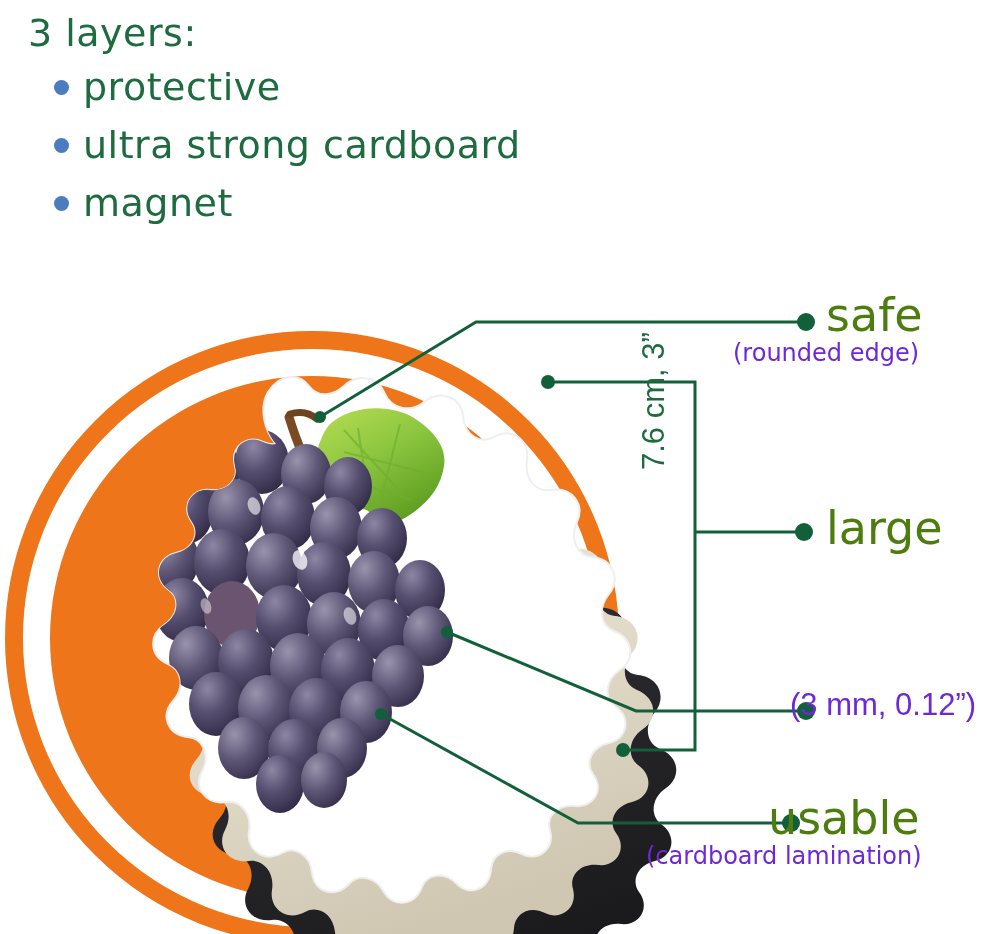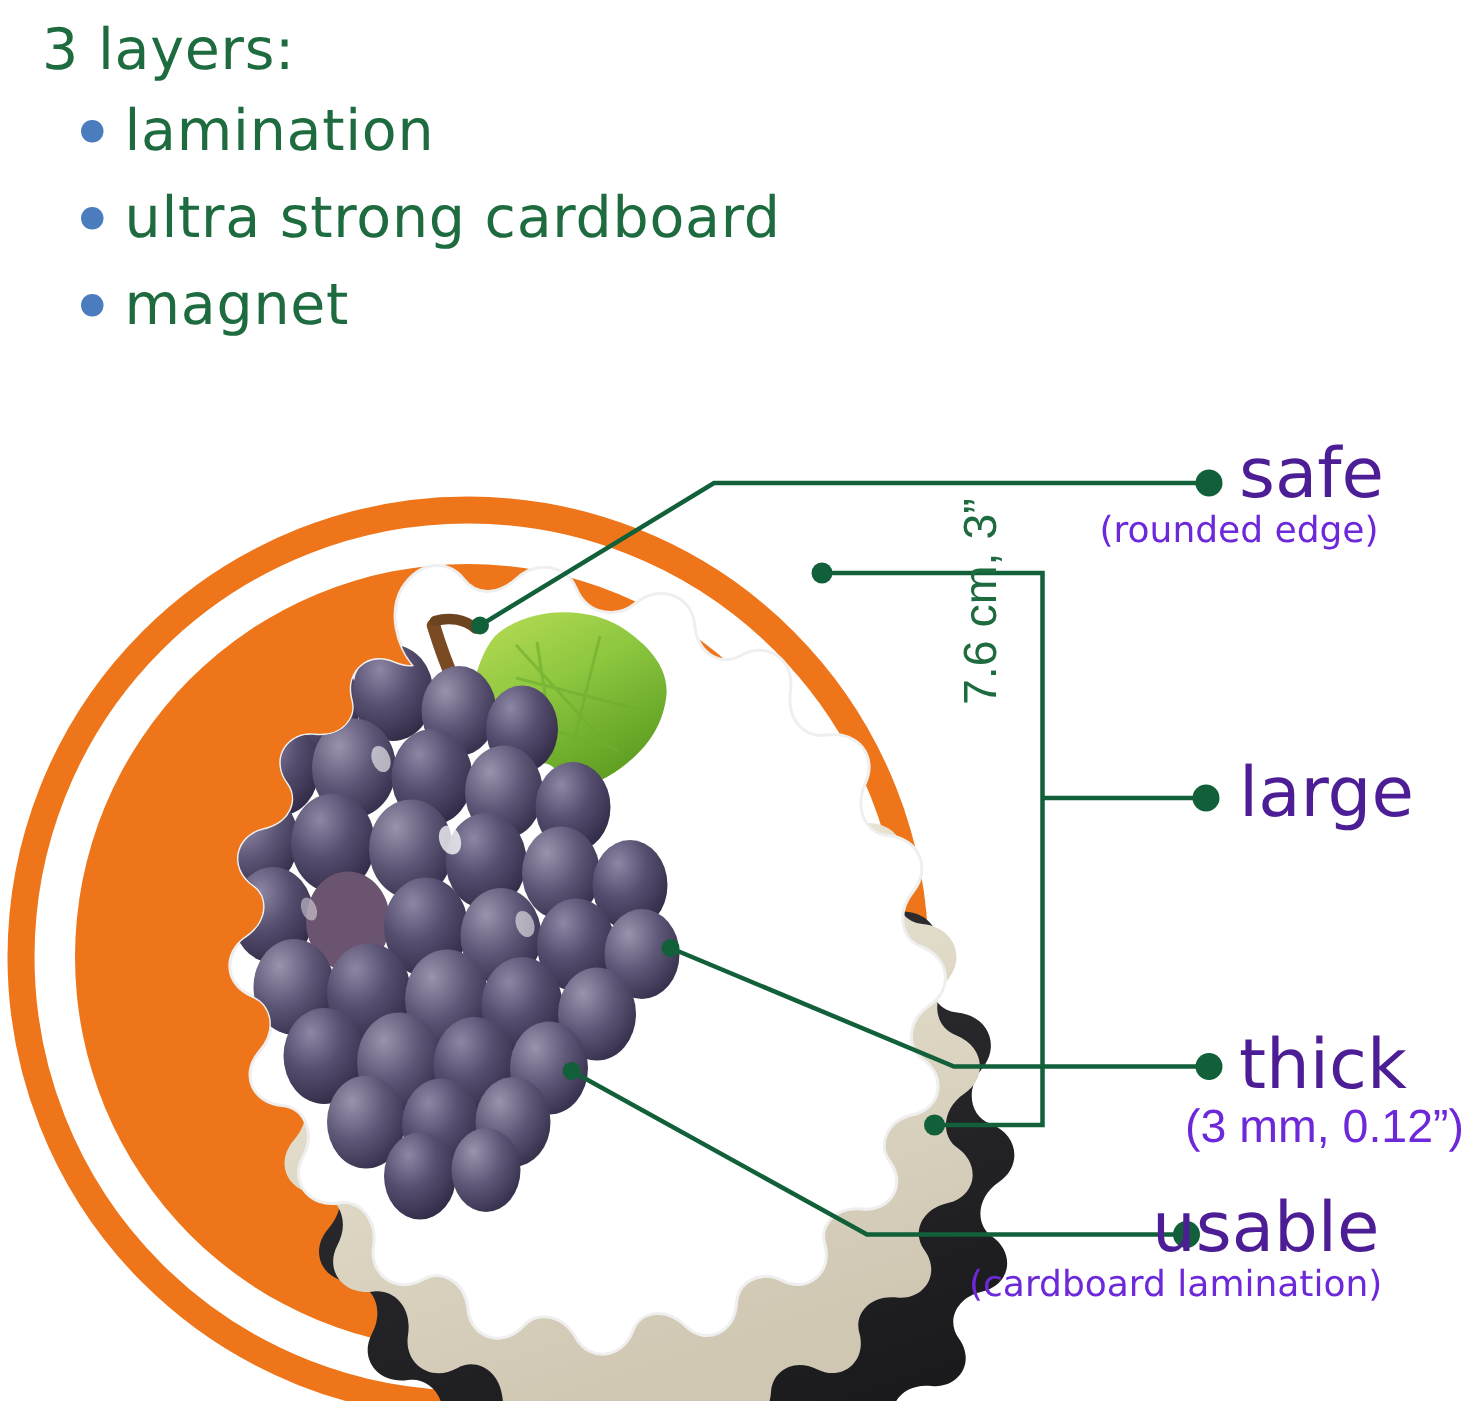--- a/index.html
+++ b/index.html
@@ -14,21 +14,21 @@
       font-size:38px;line-height:50px;color:#1d6b3f;font-weight:400;
       letter-spacing:.5px;font-family:"DejaVu Sans","Liberation Sans",sans-serif;
   }
   .layer-item{display:flex;align-items:center;gap:14px;margin-left:26px;height:58px;}
   .layer-bullet{width:15px;height:15px;border-radius:50%;background:#4a7cbe;flex:0 0 auto;}
   .layer-text{font-size:38px;color:#1d6b3f;line-height:1;letter-spacing:.5px;}
 
   
   .callout{position:absolute;}
   .callout .big{
-      font-size:46px;color:#4c1d95;line-height:1;font-weight:400;letter-spacing:0px;
+      font-size:46px;color:#4d7c0f;line-height:1;font-weight:400;letter-spacing:0px;
       white-space:nowrap;
   }
   .callout .sub{
       font-size:24px;color:#6d28d9;line-height:1;margin-top:3px;white-space:nowrap;
       letter-spacing:0px;
   }
   .callout.thin .sub{font-family:"Liberation Sans",sans-serif;font-size:31px;}
 
   #lbl-safe{left:826px;top:292px;}
   #lbl-safe .sub{margin-left:-93px;}
@@ -248,21 +248,21 @@
         <circle cx="791" cy="823" r="9"></circle>
       </g>
     </g>
   </svg>
 
   <div id="layers-block">
     <div class="layers-title">3 layers:</div>
 
     <div class="layer-item">
       <span class="layer-bullet"></span>
-      <span class="layer-text">lamination</span>
+      <span class="layer-text">protective</span>
     </div>
     <div class="layer-item">
       <span class="layer-bullet"></span>
       <span class="layer-text">ultra strong cardboard</span>
     </div>
     <div class="layer-item">
       <span class="layer-bullet"></span>
       <span class="layer-text">magnet</span>
     </div>
   </div>
@@ -270,21 +270,20 @@
   <div class="callout" id="lbl-safe">
     <div class="big">safe</div>
     <div class="sub">(rounded edge)</div>
   </div>
 
   <div class="callout" id="lbl-large">
     <div class="big">large</div>
   </div>
 
   <div class="callout thin" id="lbl-thick">
-    <div class="big">thick</div>
     <div class="sub">(3 mm, 0.12”)</div>
   </div>
 
   <div class="callout" id="lbl-usable">
     <div class="big">usable</div>
     <div class="sub">(cardboard lamination)</div>
   </div>
 
   <div id="dim-text">7.6 cm, 3”</div>
 

